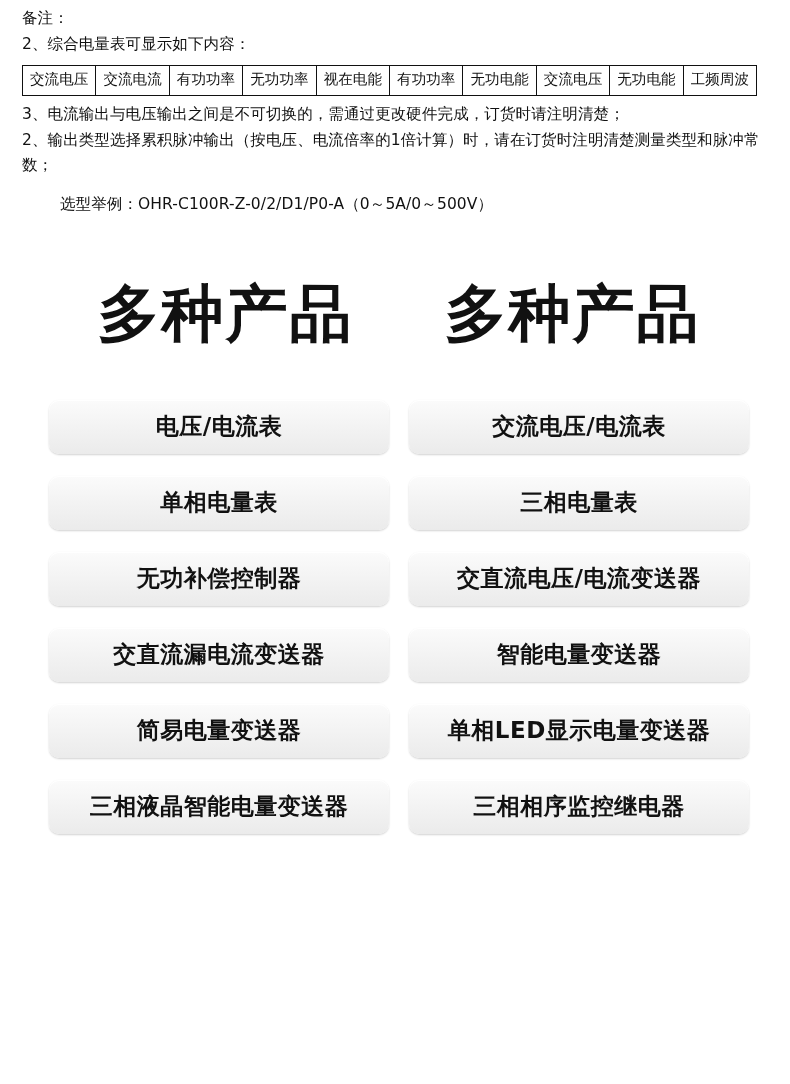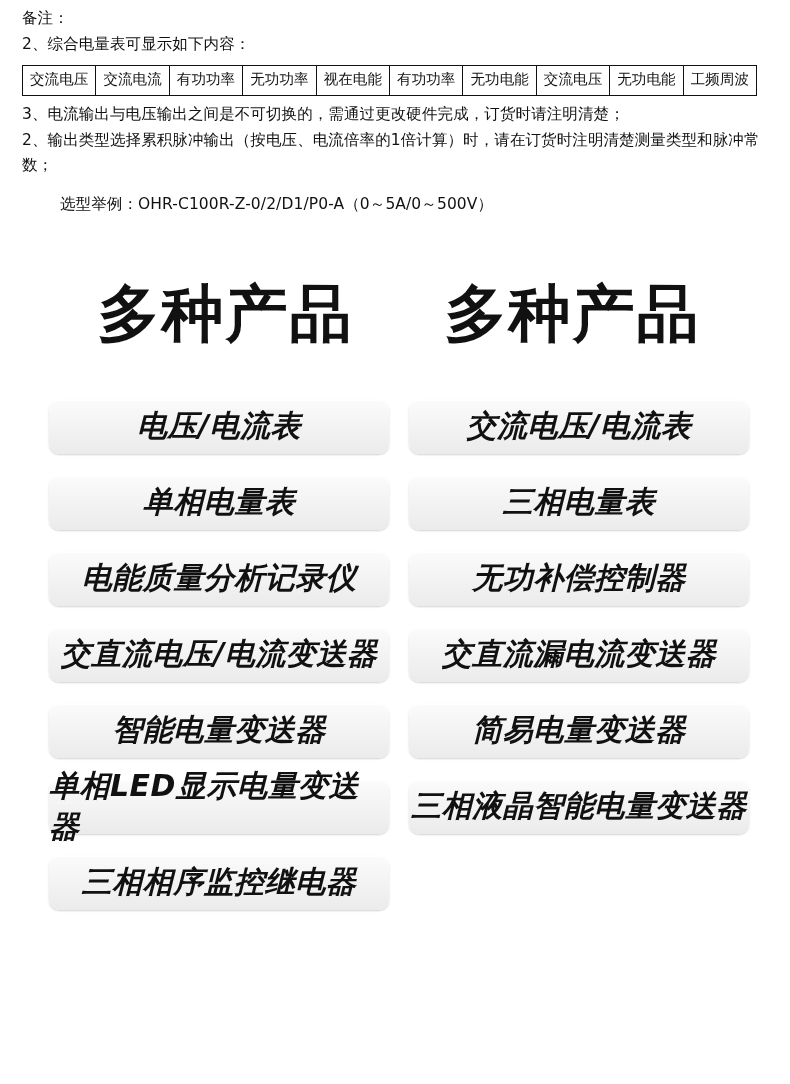--- a/index.html
+++ b/index.html
@@ -85,27 +85,26 @@
     row-gap: 22px;
   }
   .cell {
     height: 54px;
     border-radius: 10px;
     background: linear-gradient(180deg, #fbfbfb 0%, #f2f2f2 55%, #ebebeb 100%);
     box-shadow: 0 1px 2px rgba(0,0,0,0.18), inset 0 1px 0 #ffffff;
     display: flex;
     align-items: center;
     justify-content: center;
-    font-size: 30px;
+    font-size: 23px;
     font-weight: bold;
     color: #111111;
     letter-spacing: 0.5px;
     cursor: pointer;
     user-select: none;
-    font-style: italic;
   }
 </style>
 </head>
 <body>
 
 <div class="page">
 
   <div class="notes">
     <p class="line note-block">备注：</p>
     <p class="line note-block">2、综合电量表可显示如下内容：</p>
@@ -138,21 +137,20 @@
     <span>多种产品</span>
     <span class="gap"></span>
     <span>多种产品</span>
   </div>
 
   <div class="grid">
     <div class="cell">电压/电流表</div>
     <div class="cell">交流电压/电流表</div>
     <div class="cell">单相电量表</div>
     <div class="cell">三相电量表</div>
-    <div class="cell">电能质量分析记录仪</div>
     <div class="cell">无功补偿控制器</div>
     <div class="cell">交直流电压/电流变送器</div>
     <div class="cell">交直流漏电流变送器</div>
     <div class="cell">智能电量变送器</div>
     <div class="cell">简易电量变送器</div>
     <div class="cell">单相LED显示电量变送器</div>
     <div class="cell">三相液晶智能电量变送器</div>
     <div class="cell">三相相序监控继电器</div>
   </div>
 

